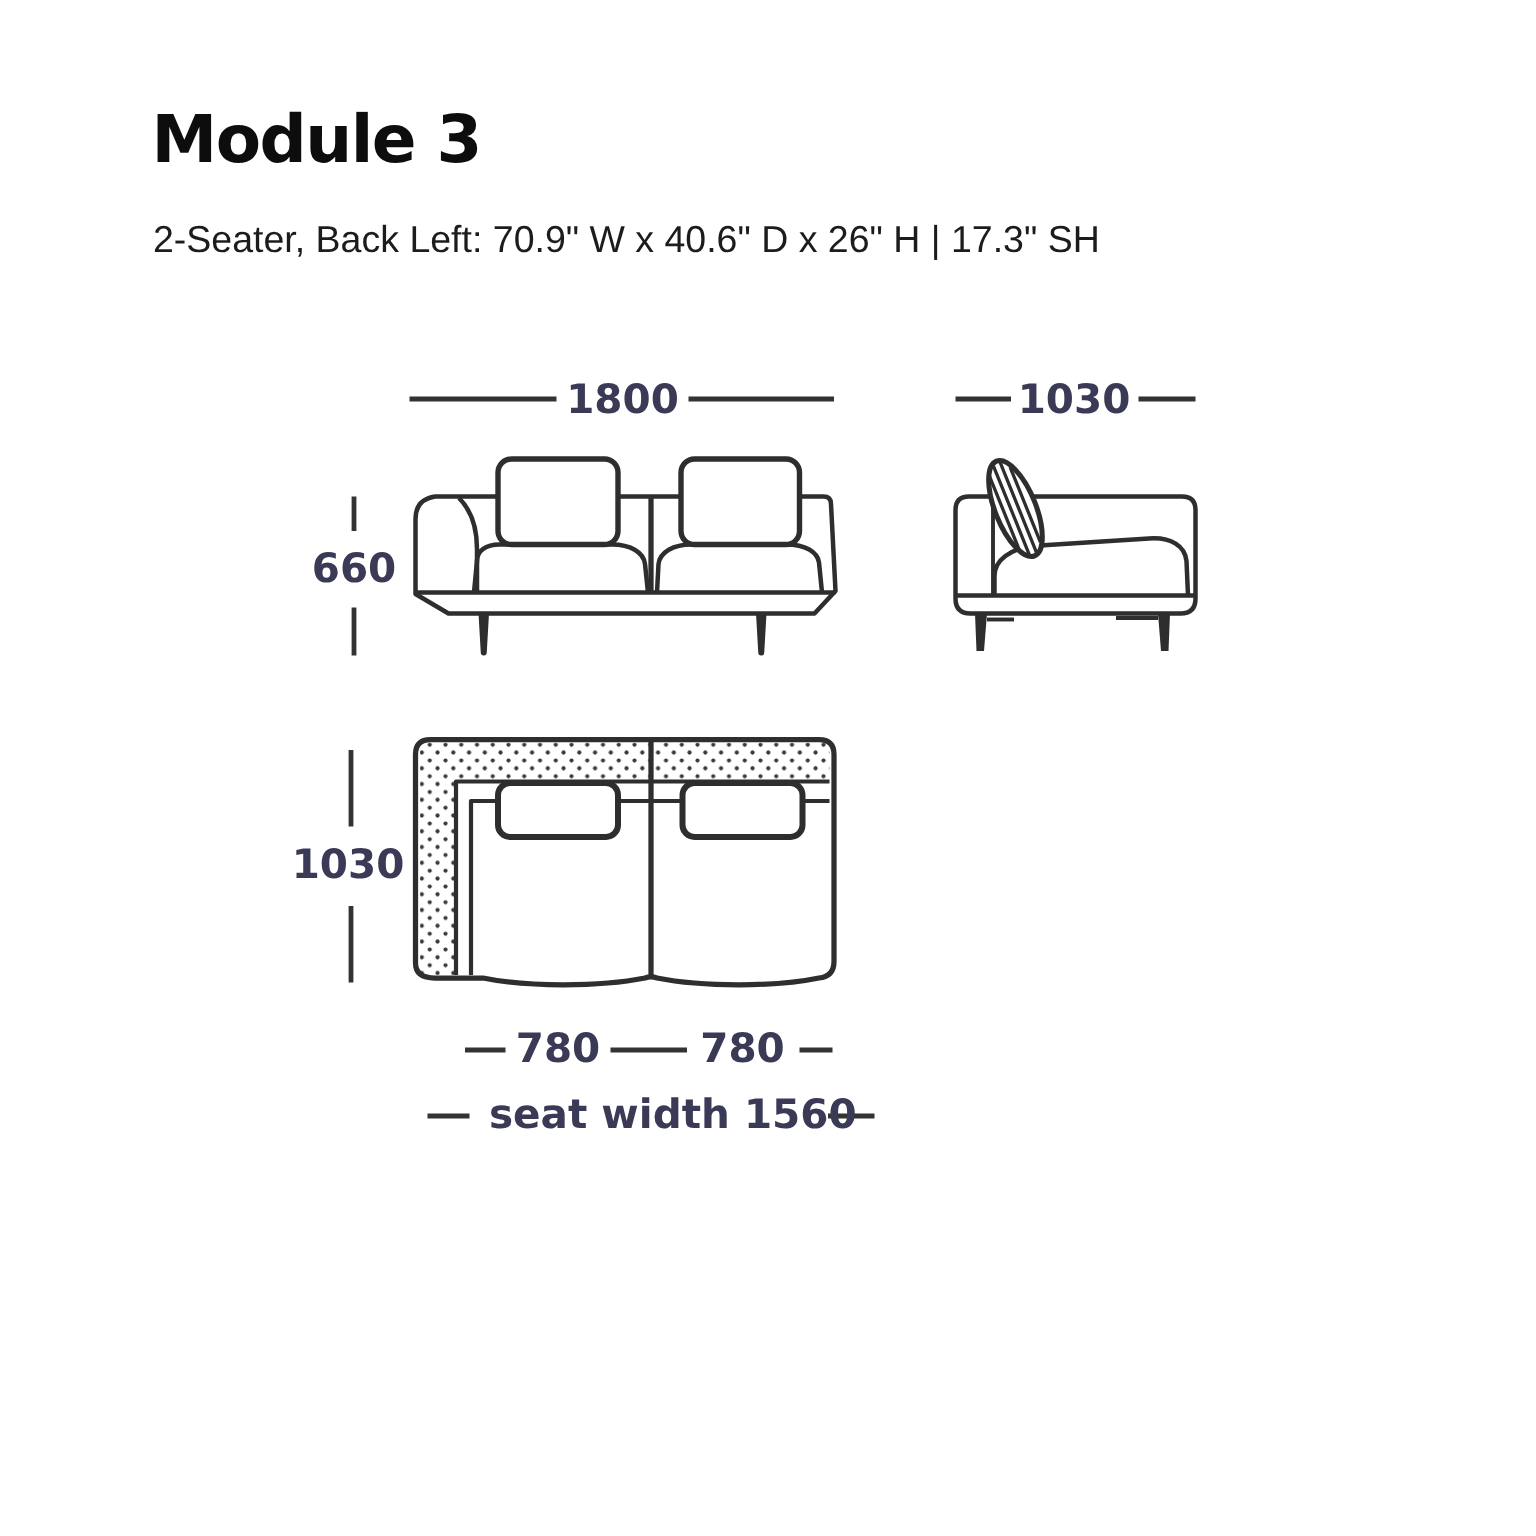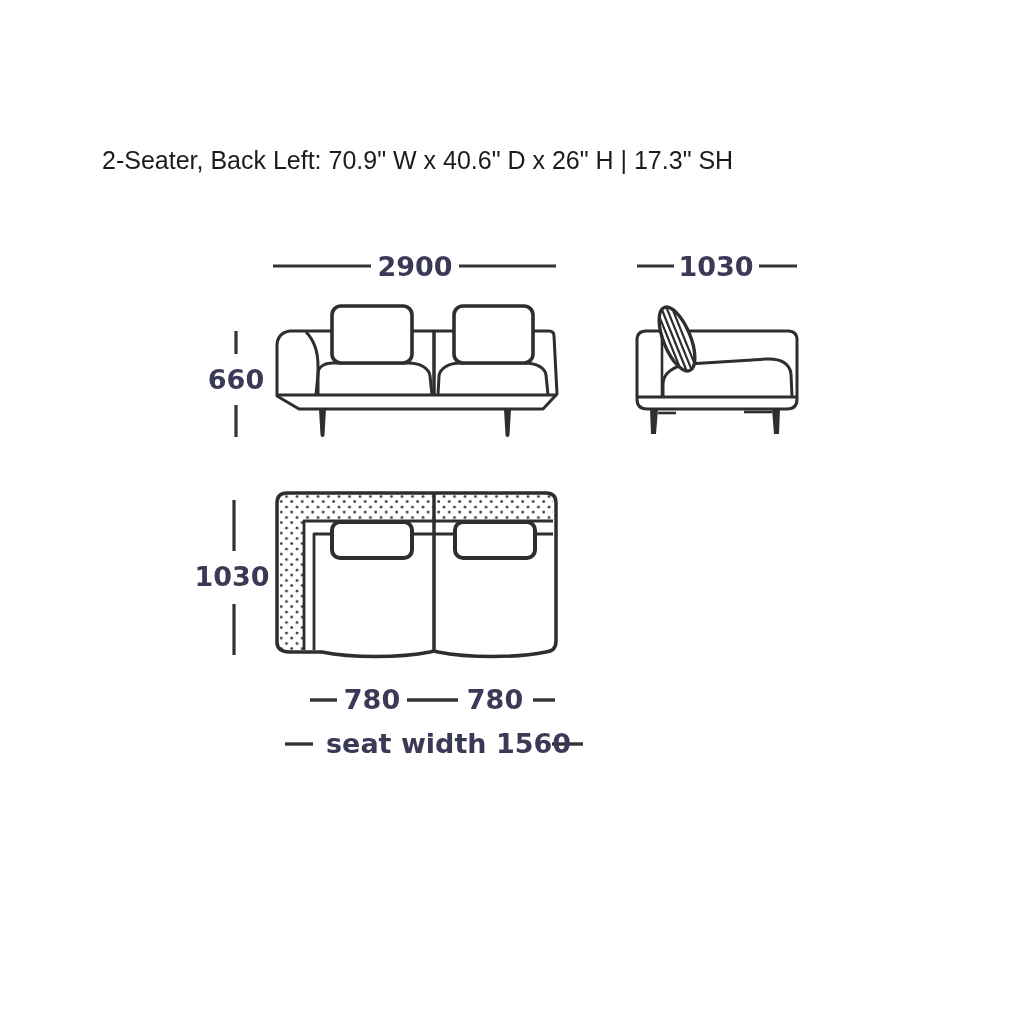--- a/index.html
+++ b/index.html
@@ -61,20 +61,21 @@
   .dim-1030-plan { left: 184px; top: 561px; width: 96px; }
   .dim-780-a     { left: 339px; top: 684px; width: 66px; }
   .dim-780-b     { left: 462px; top: 684px; width: 66px; }
   .dim-seatwidth { left: 326px; top: 728px; width: 232px; }
 </style>
 </head>
 <body>
 
 <div class="stage">
 
+  <div class="title">Module 3</div>
   <div class="subtitle">2-Seater, Back Left: 70.9" W x 40.6" D x 26" H | 17.3" SH</div>
 
   <svg class="drawing" viewBox="0 0 1024 1024" fill="none" stroke-linecap="butt" stroke-linejoin="round">
     <defs>
       <pattern id="dots" width="10.5" height="10.5" patternUnits="userSpaceOnUse">
         <circle cx="3" cy="3" r="1.4" fill="#3a3a3a" stroke="none"></circle>
         <circle cx="8.2" cy="8.2" r="1.4" fill="#3a3a3a" stroke="none"></circle>
       </pattern>
     </defs>
 
@@ -154,21 +155,21 @@
         <path d="M407,700 H458"></path>
         <path d="M533,700 H555"></path>
       </g>
       <g stroke="#333333" stroke-width="3.4">
         <path d="M285,744 H313"></path>
         <path d="M552,744 H583"></path>
       </g>
     </g>
   </svg>
 
-  <div class="dim dim-1800">2900</div>
+  <div class="dim dim-1800">1800</div>
   <div class="dim dim-660">660</div>
   <div class="dim dim-1030-side">1030</div>
   <div class="dim dim-1030-plan">1030</div>
   <div class="dim dim-780-a">780</div>
   <div class="dim dim-780-b">780</div>
   <div class="dim dim-seatwidth">seat width 1560</div>
 
 </div>
 
 </body></html>

